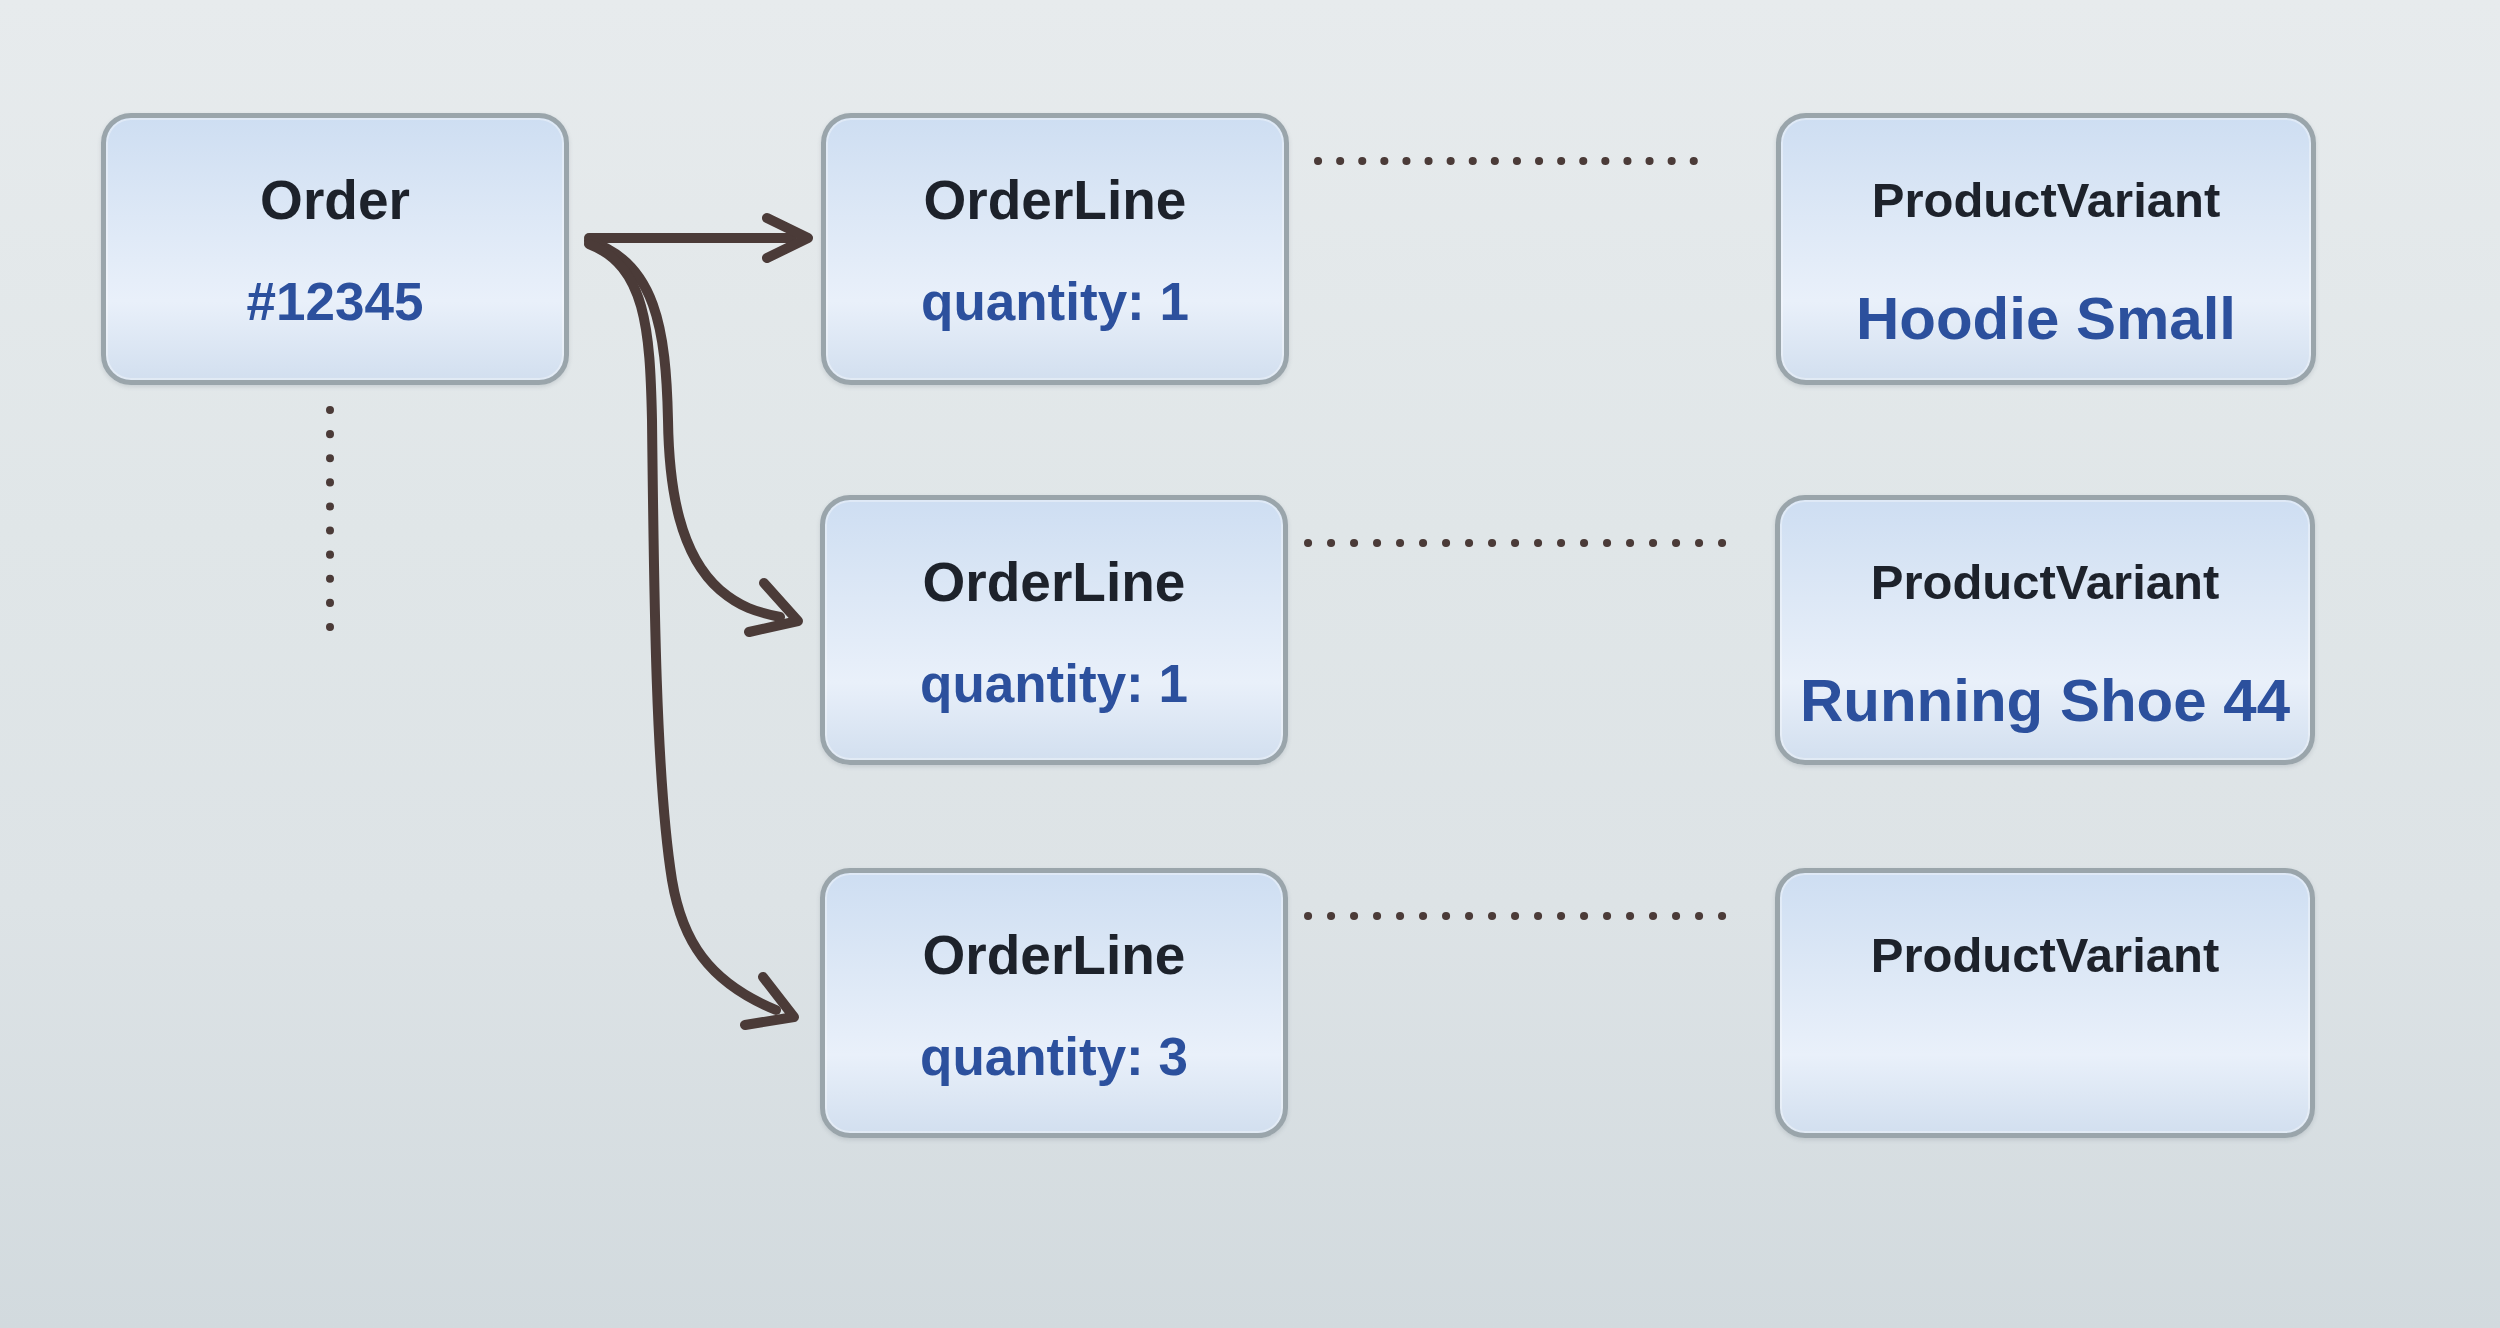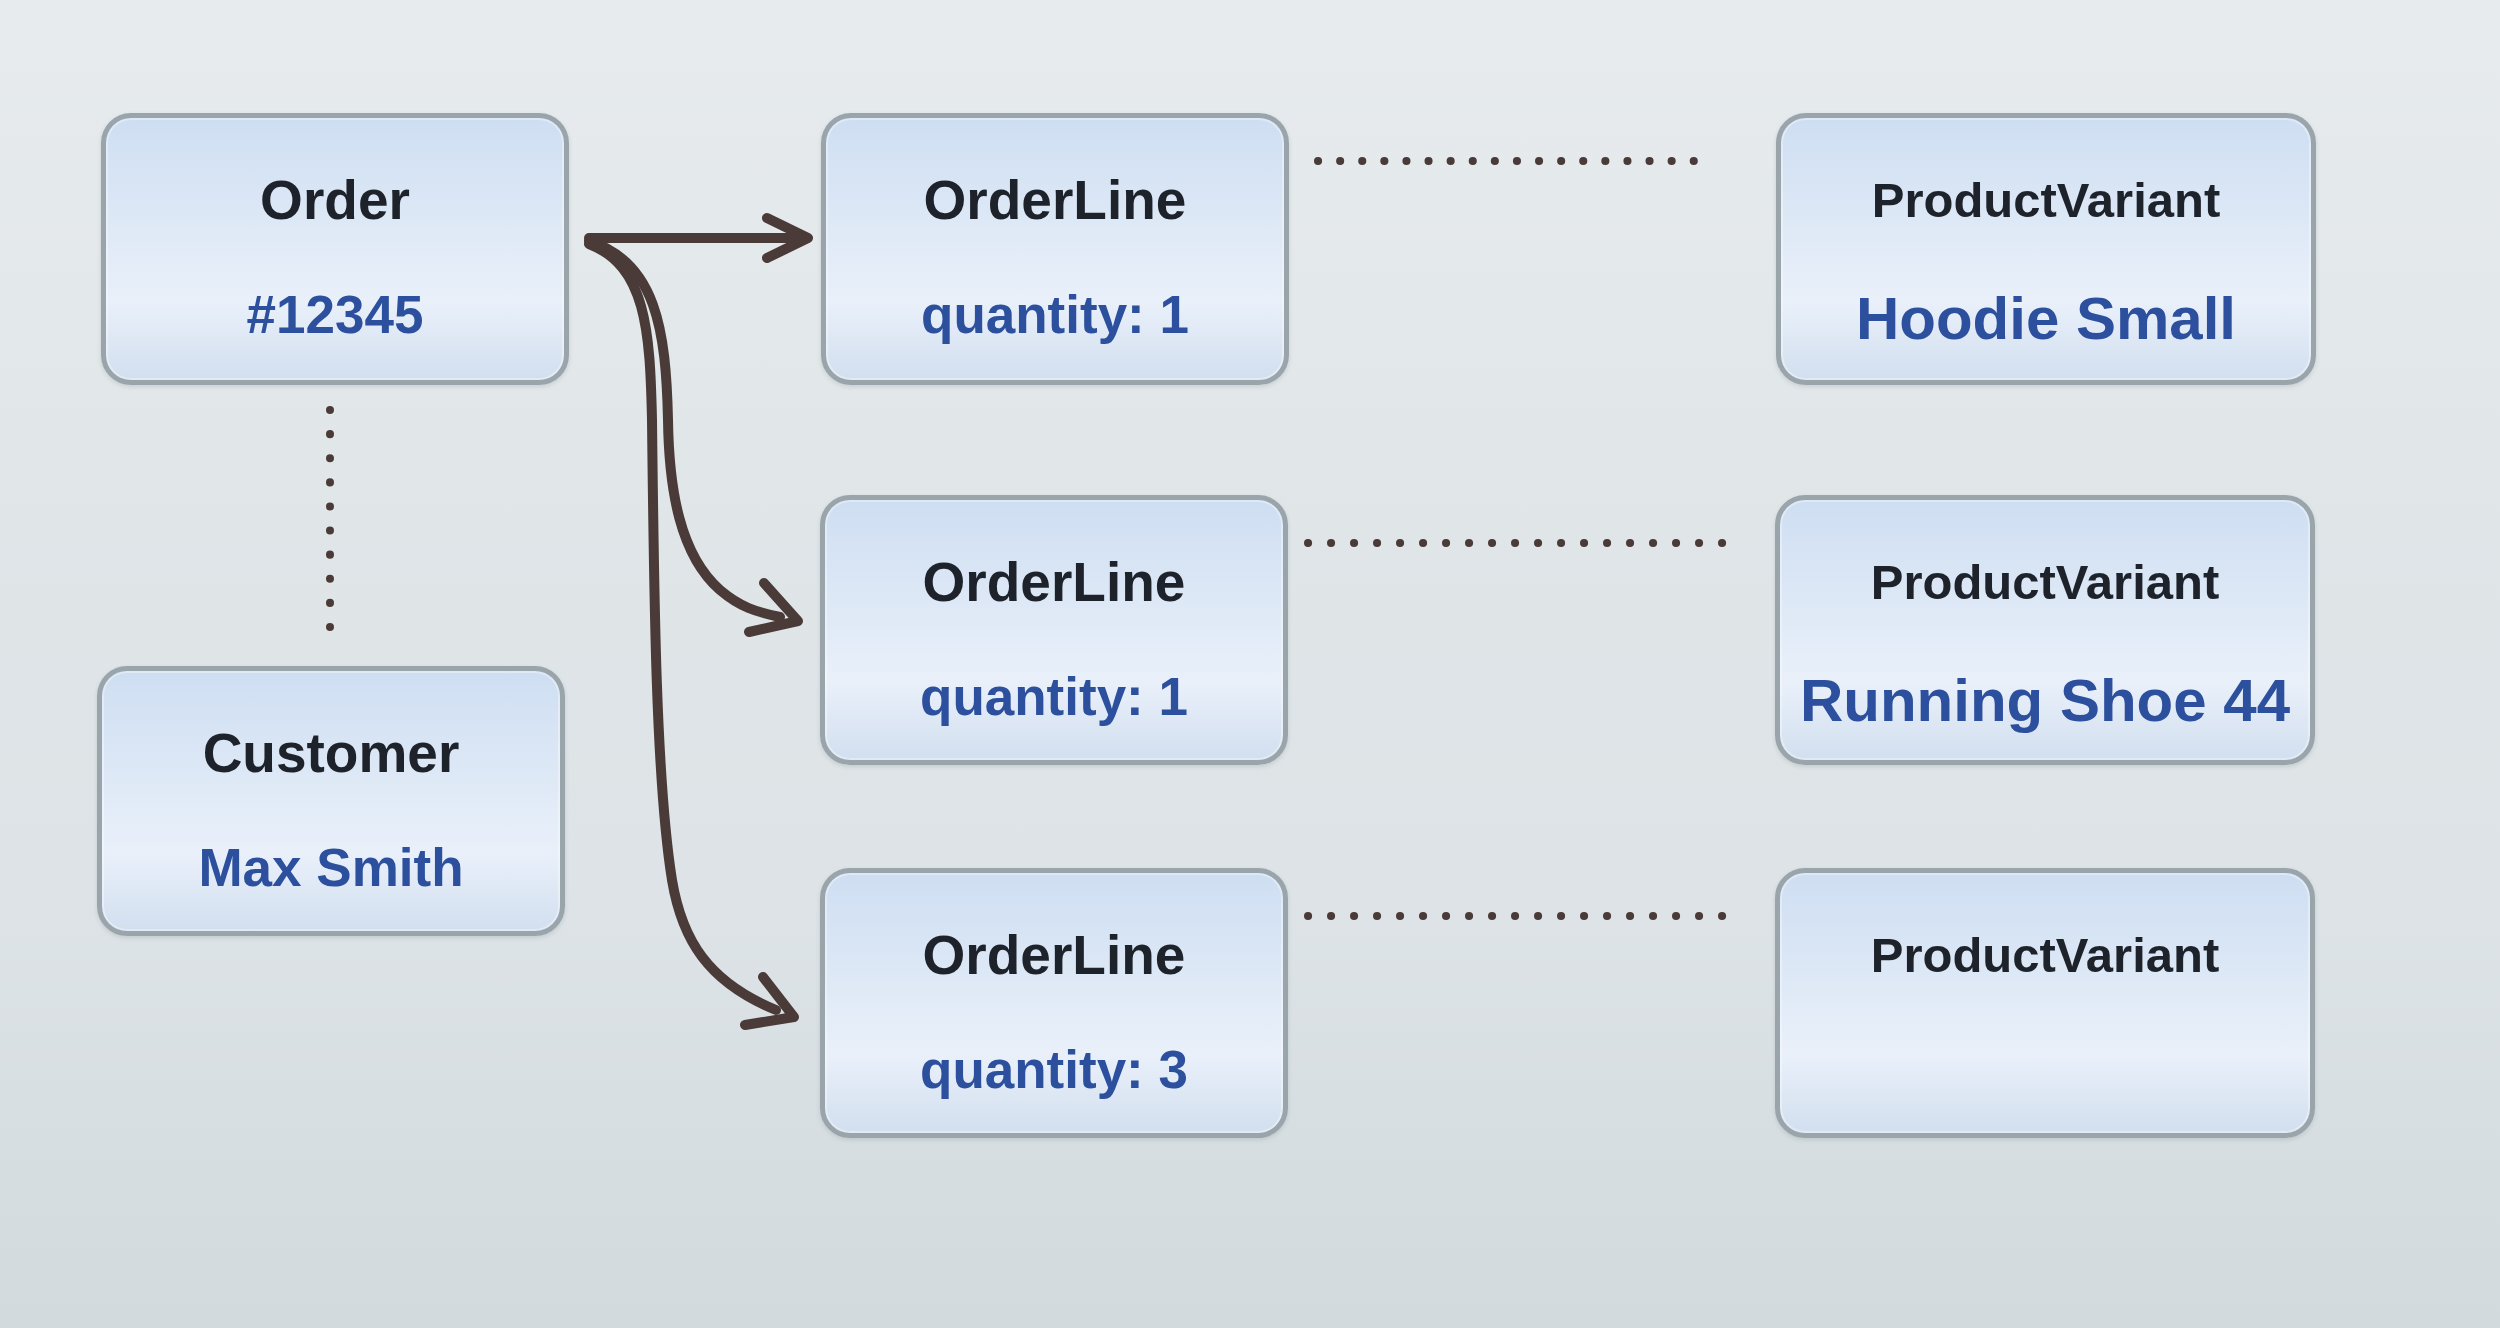--- a/index.html
+++ b/index.html
@@ -52,21 +52,21 @@
     padding-top: 54px;
   }
   .entity-title {
     font-size: 55px;
     font-weight: bold;
     line-height: 56px;
     color: var(--title-text);
     white-space: nowrap;
   }
   .entity-value {
-    margin-top: 59px;
+    margin-top: 46px;
     font-size: 53px;
     font-weight: bold;
     line-height: 55px;
     color: var(--value-text);
     white-space: nowrap;
   }
   .col-right { width: 540px; }
   .col-right .entity-title { font-size: 49px; line-height: 50px; margin-top: 3px; }
   .col-right .entity-value { font-size: 60px; margin-top: 66px; }
 
@@ -103,24 +103,20 @@
 
     <path class="arrow" d="M 589 244 C 646 266, 650 330, 652 420 C 654 600, 656 780, 672 880 C 682 940, 708 982, 776 1010"></path>
     <path class="arrow" d="M 763 977 L 794 1017 L 745 1025"></path>
   </svg>
 
   <div class="entity-box" id="box-order">
     <div class="entity-title">Order</div>
     <div class="entity-value">#12345</div>
   </div>
 
-  <div class="entity-box" id="box-customer">
-    <div class="entity-title">Customer</div>
-    <div class="entity-value">Max Smith</div>
-  </div>
 
   <div class="entity-box" id="box-orderline-1">
     <div class="entity-title">OrderLine</div>
     <div class="entity-value">quantity: 1</div>
   </div>
 
   <div class="entity-box" id="box-orderline-2">
     <div class="entity-title">OrderLine</div>
     <div class="entity-value">quantity: 1</div>
   </div>

